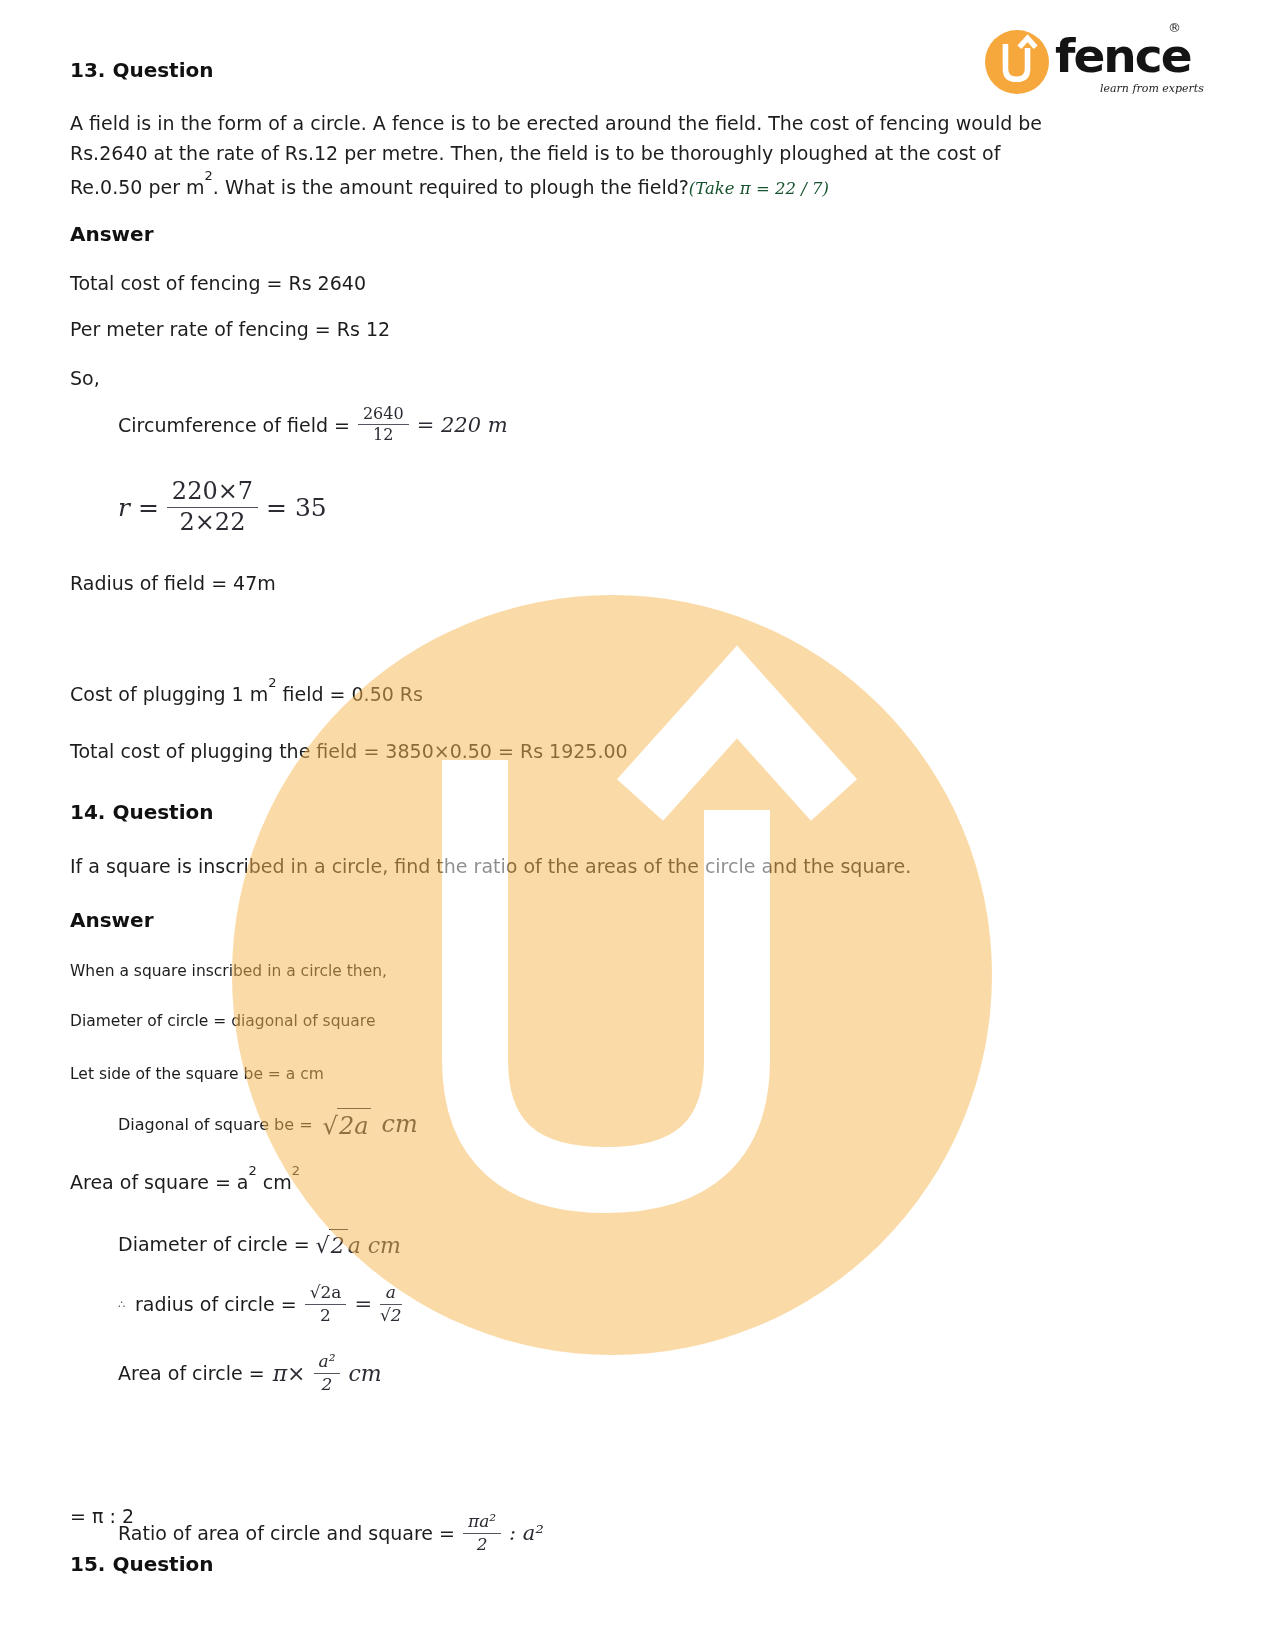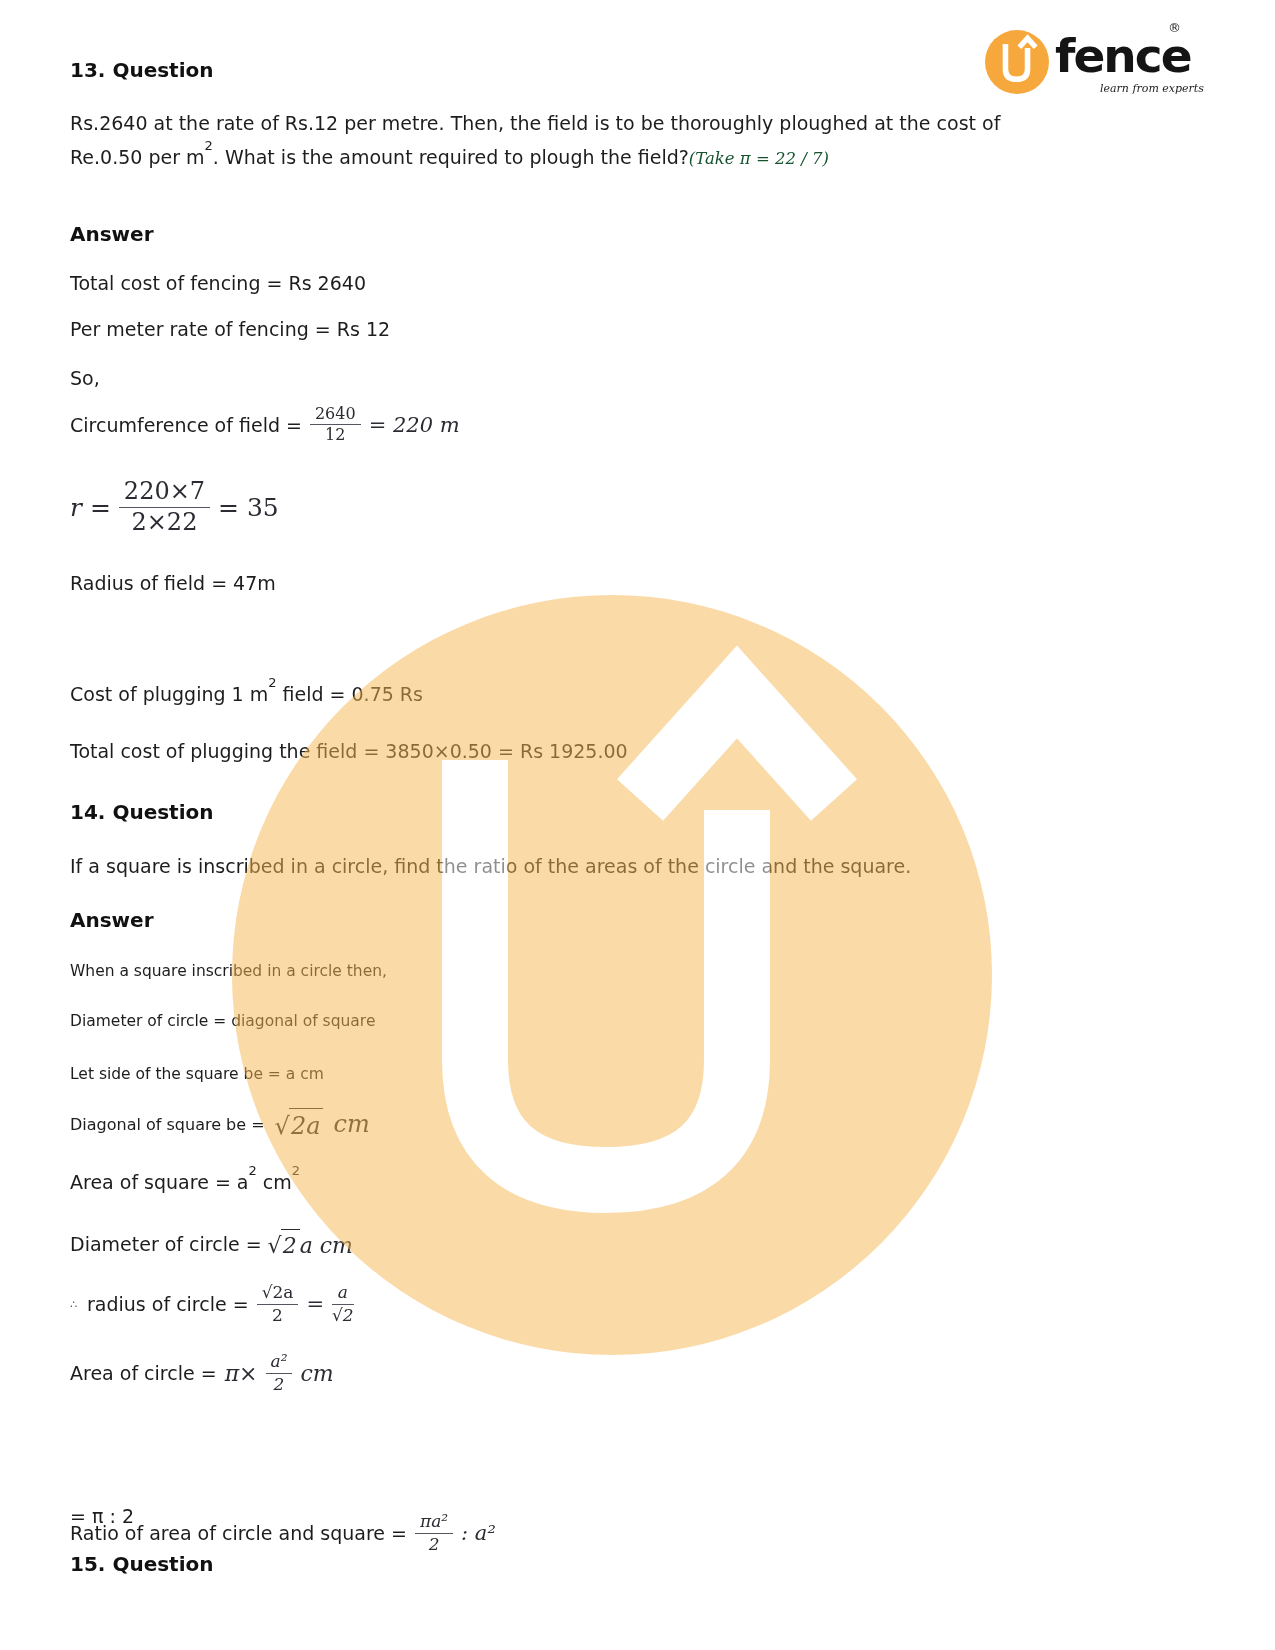--- a/index.html
+++ b/index.html
@@ -3,21 +3,21 @@
 <meta charset="utf-8">
 <style>
   html,body{margin:0;padding:0;background:#ffffff;}
   #page{position:relative;width:1275px;height:1650px;background:#ffffff;overflow:hidden;
         font-family:"DejaVu Sans","Liberation Sans",sans-serif;color:#1d1d1d;}
   .abs{position:absolute;left:70px;}
   .h{font-weight:bold;font-size:20px;color:#111;}
   .t{font-size:19px;}
   .small{font-size:15.5px;}
   .para{width:1090px;font-size:19px;line-height:30px;}
-  .mathrow{display:flex;align-items:center;gap:8px;}
+  .mathrow{display:flex;align-items:center;gap:8px;margin-left:48px;}
   .serif{font-family:"DejaVu Serif","Liberation Serif",serif;color:#2b2b33;}
   .it{font-style:italic;}
   .frac{display:inline-block;text-align:center;vertical-align:middle;
         font-family:"DejaVu Serif","Liberation Serif",serif;color:#2b2b33;line-height:1.15;}
   .frac .num{display:block;padding:0 5px 1px 5px;border-bottom:1.6px solid #55555f;}
   .frac .den{display:block;padding-top:1px;}
   .f16{font-size:16px;} .f17{font-size:17px;} .f21{font-size:21px;} .f22{font-size:22px;}
   .f24{font-size:24px;} .f25{font-size:25px;}
   sup.s{font-size:13px;position:relative;top:-7px;}
   .take{font-family:"DejaVu Serif","Liberation Serif",serif;font-style:italic;font-size:16.5px;color:#14532d;}
@@ -59,20 +59,21 @@
   </div>
 
   <svg id="watermark" viewBox="0 0 760 760">
     <circle cx="380" cy="380" r="380" fill="#F7B651"></circle>
     <use href="#uglyph"></use>
   </svg>
 
   <div class="abs h" style="top:58px">13. Question</div>
 
   <div class="abs para" style="top:108px">
+    <div>A field is in the form of a circle. A fence is to be erected around the field. The cost of fencing would be</div>
     <div>Rs.2640 at the rate of Rs.12 per metre. Then, the field is to be thoroughly ploughed at the cost of</div>
     <div>
       <span>Re.0.50 per m</span><sup class="s">2</sup><span>. What is the amount required to plough the field?</span><span class="take">(Take π = 22 / 7)</span>
     </div>
   </div>
 
   <div class="abs h" style="top:222px">Answer</div>
 
   <div class="abs t" style="top:272px">Total cost of fencing = Rs 2640</div>
   <div class="abs t" style="top:318px">Per meter rate of fencing = Rs 12</div>
@@ -93,21 +94,21 @@
       <span class="num">220×7</span>
       <span class="den">2×22</span>
     </span>
     <span class="serif f25">= 35</span>
   </div>
 
   <div class="abs t" style="top:572px">Radius of field = 47m</div>
 
 
   <div class="abs t" style="top:682px">
-    <span>Cost of plugging 1 m</span><sup class="s">2</sup><span> field = 0.75 Rs</span>
+    <span>Cost of plugging 1 m</span><sup class="s">2</sup><span> field = 0.50 Rs</span>
   </div>
 
   <div class="abs t" style="top:740px">Total cost of plugging the field = 3850×0.50 = Rs 1925.00</div>
 
   <div class="abs h" style="top:800px">14. Question</div>
   <div class="abs t" style="top:855px">If a square is inscribed in a circle, find the ratio of the areas of the circle and the square.</div>
   <div class="abs h" style="top:908px">Answer</div>
 
   <div class="abs small" style="top:962px">When a square inscribed in a circle then,</div>
   <div class="abs small" style="top:1012px">Diameter of circle = diagonal of square</div>

